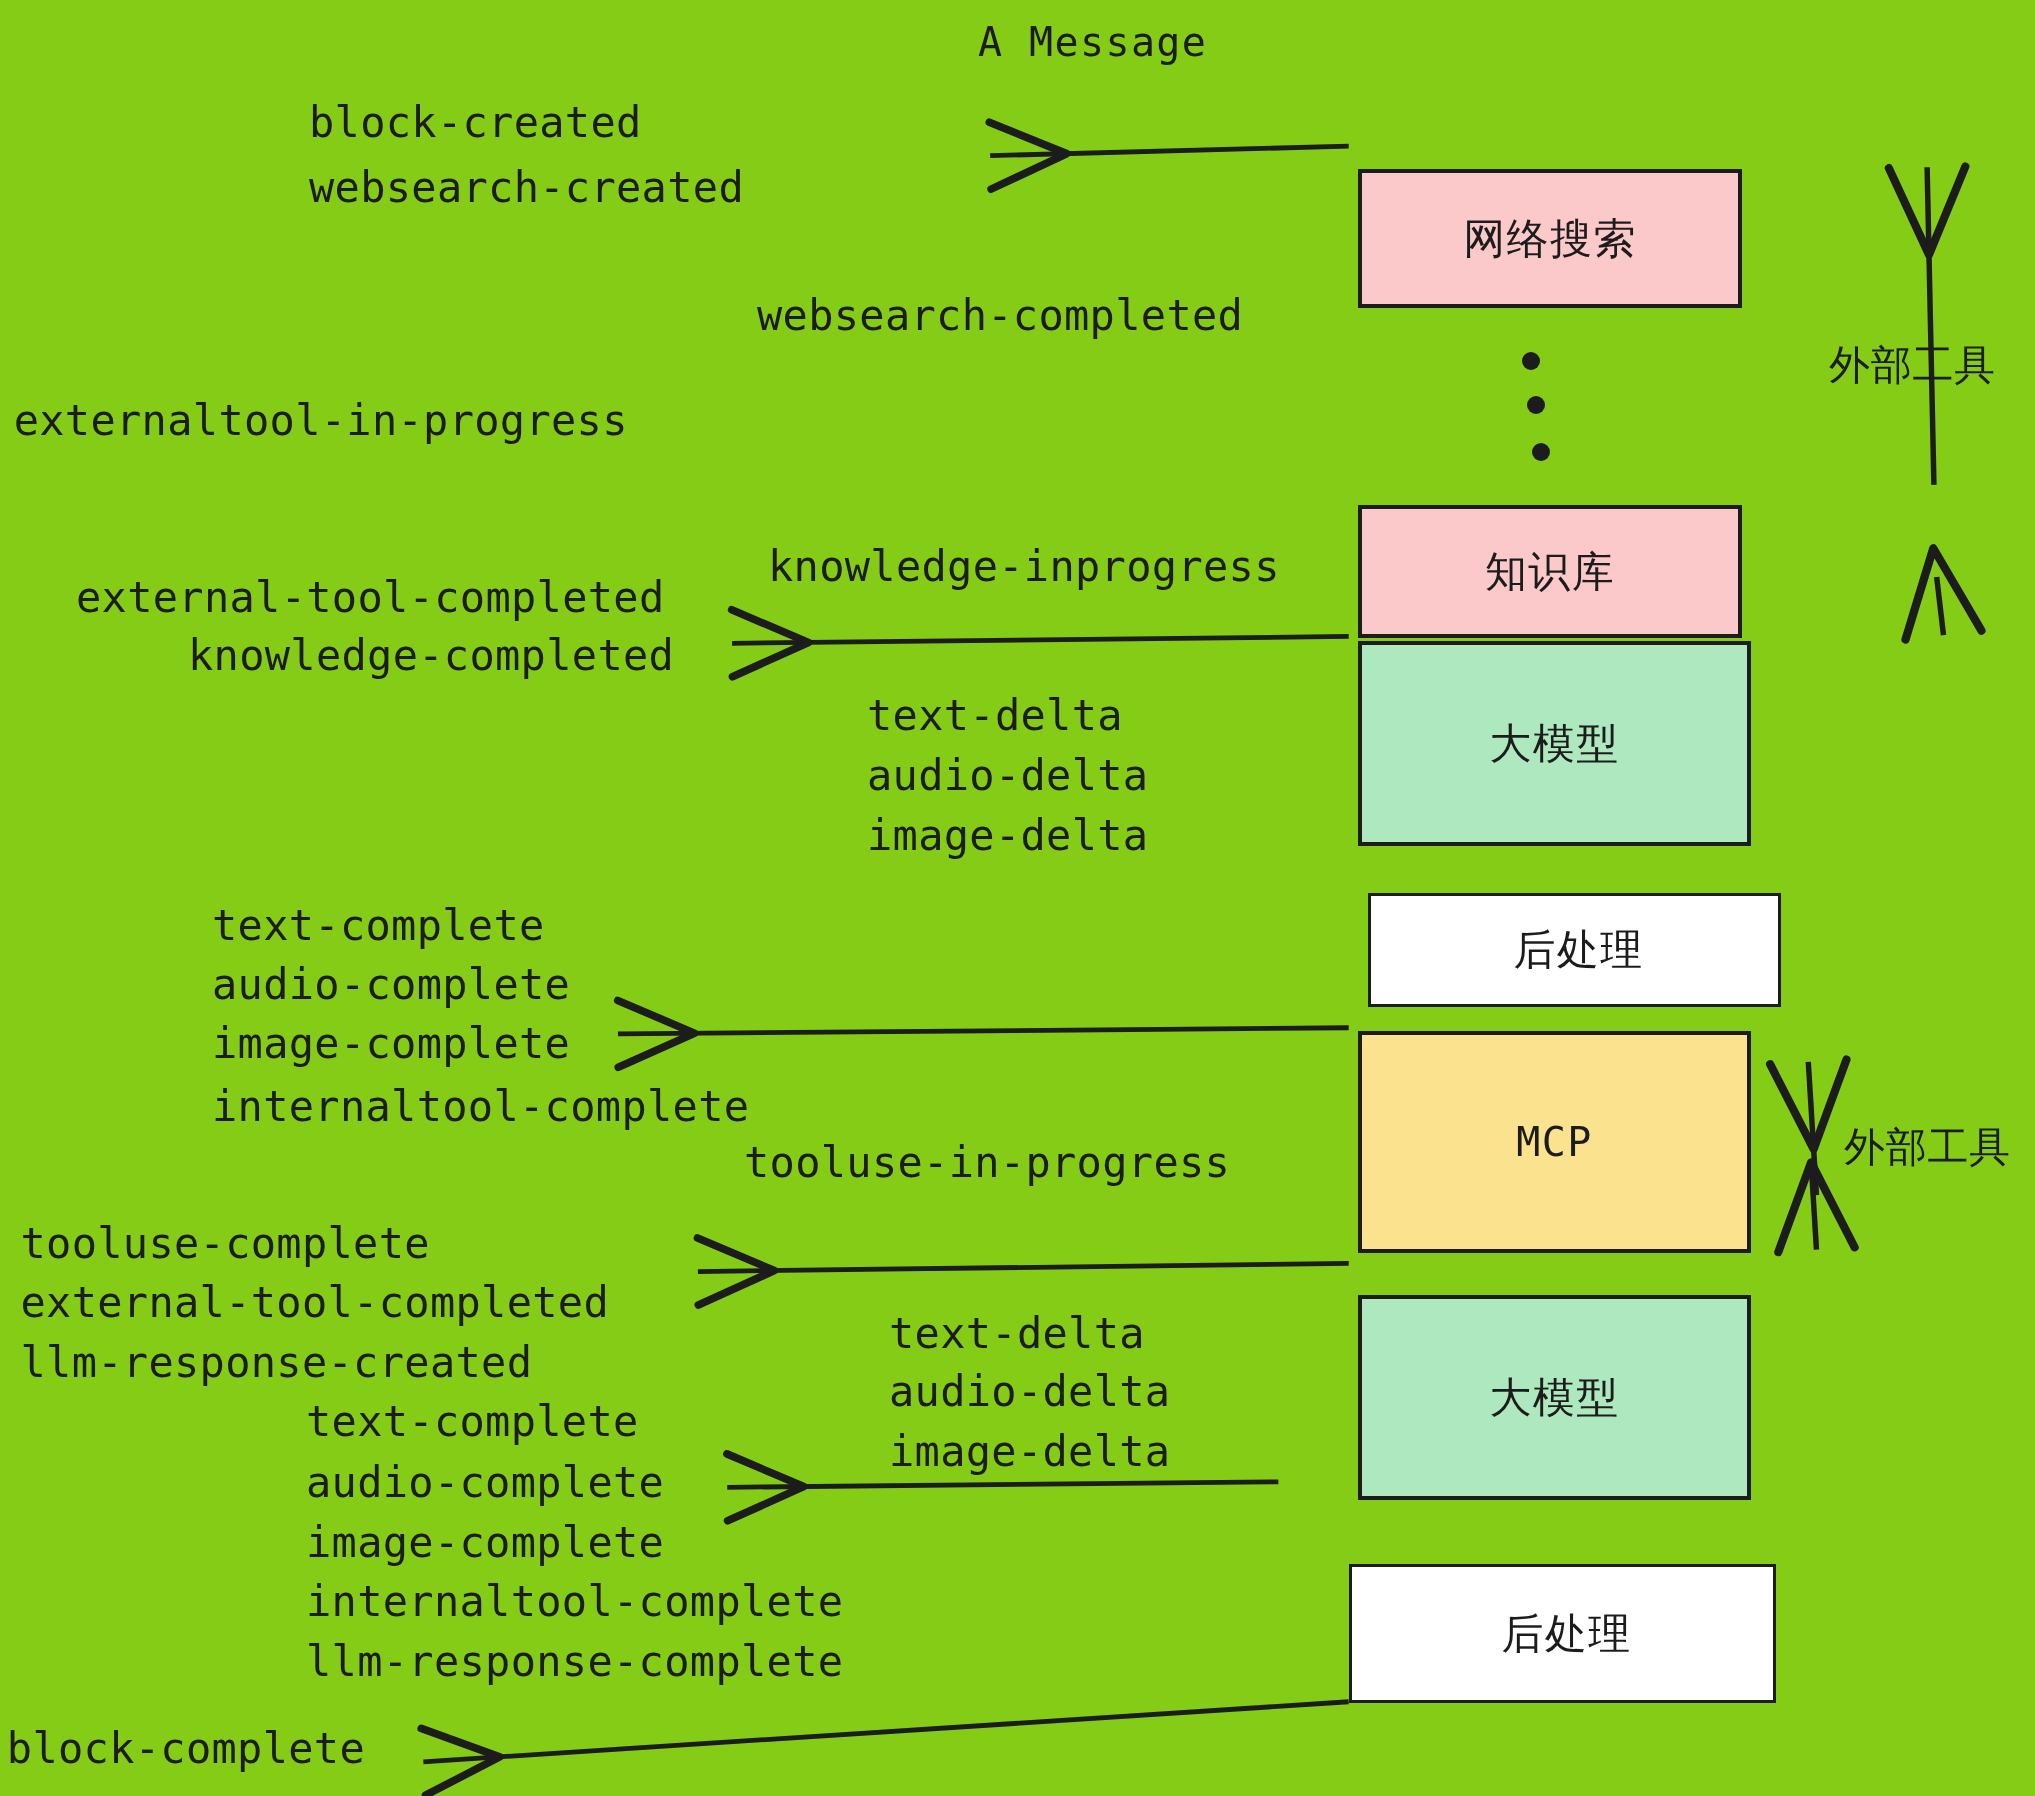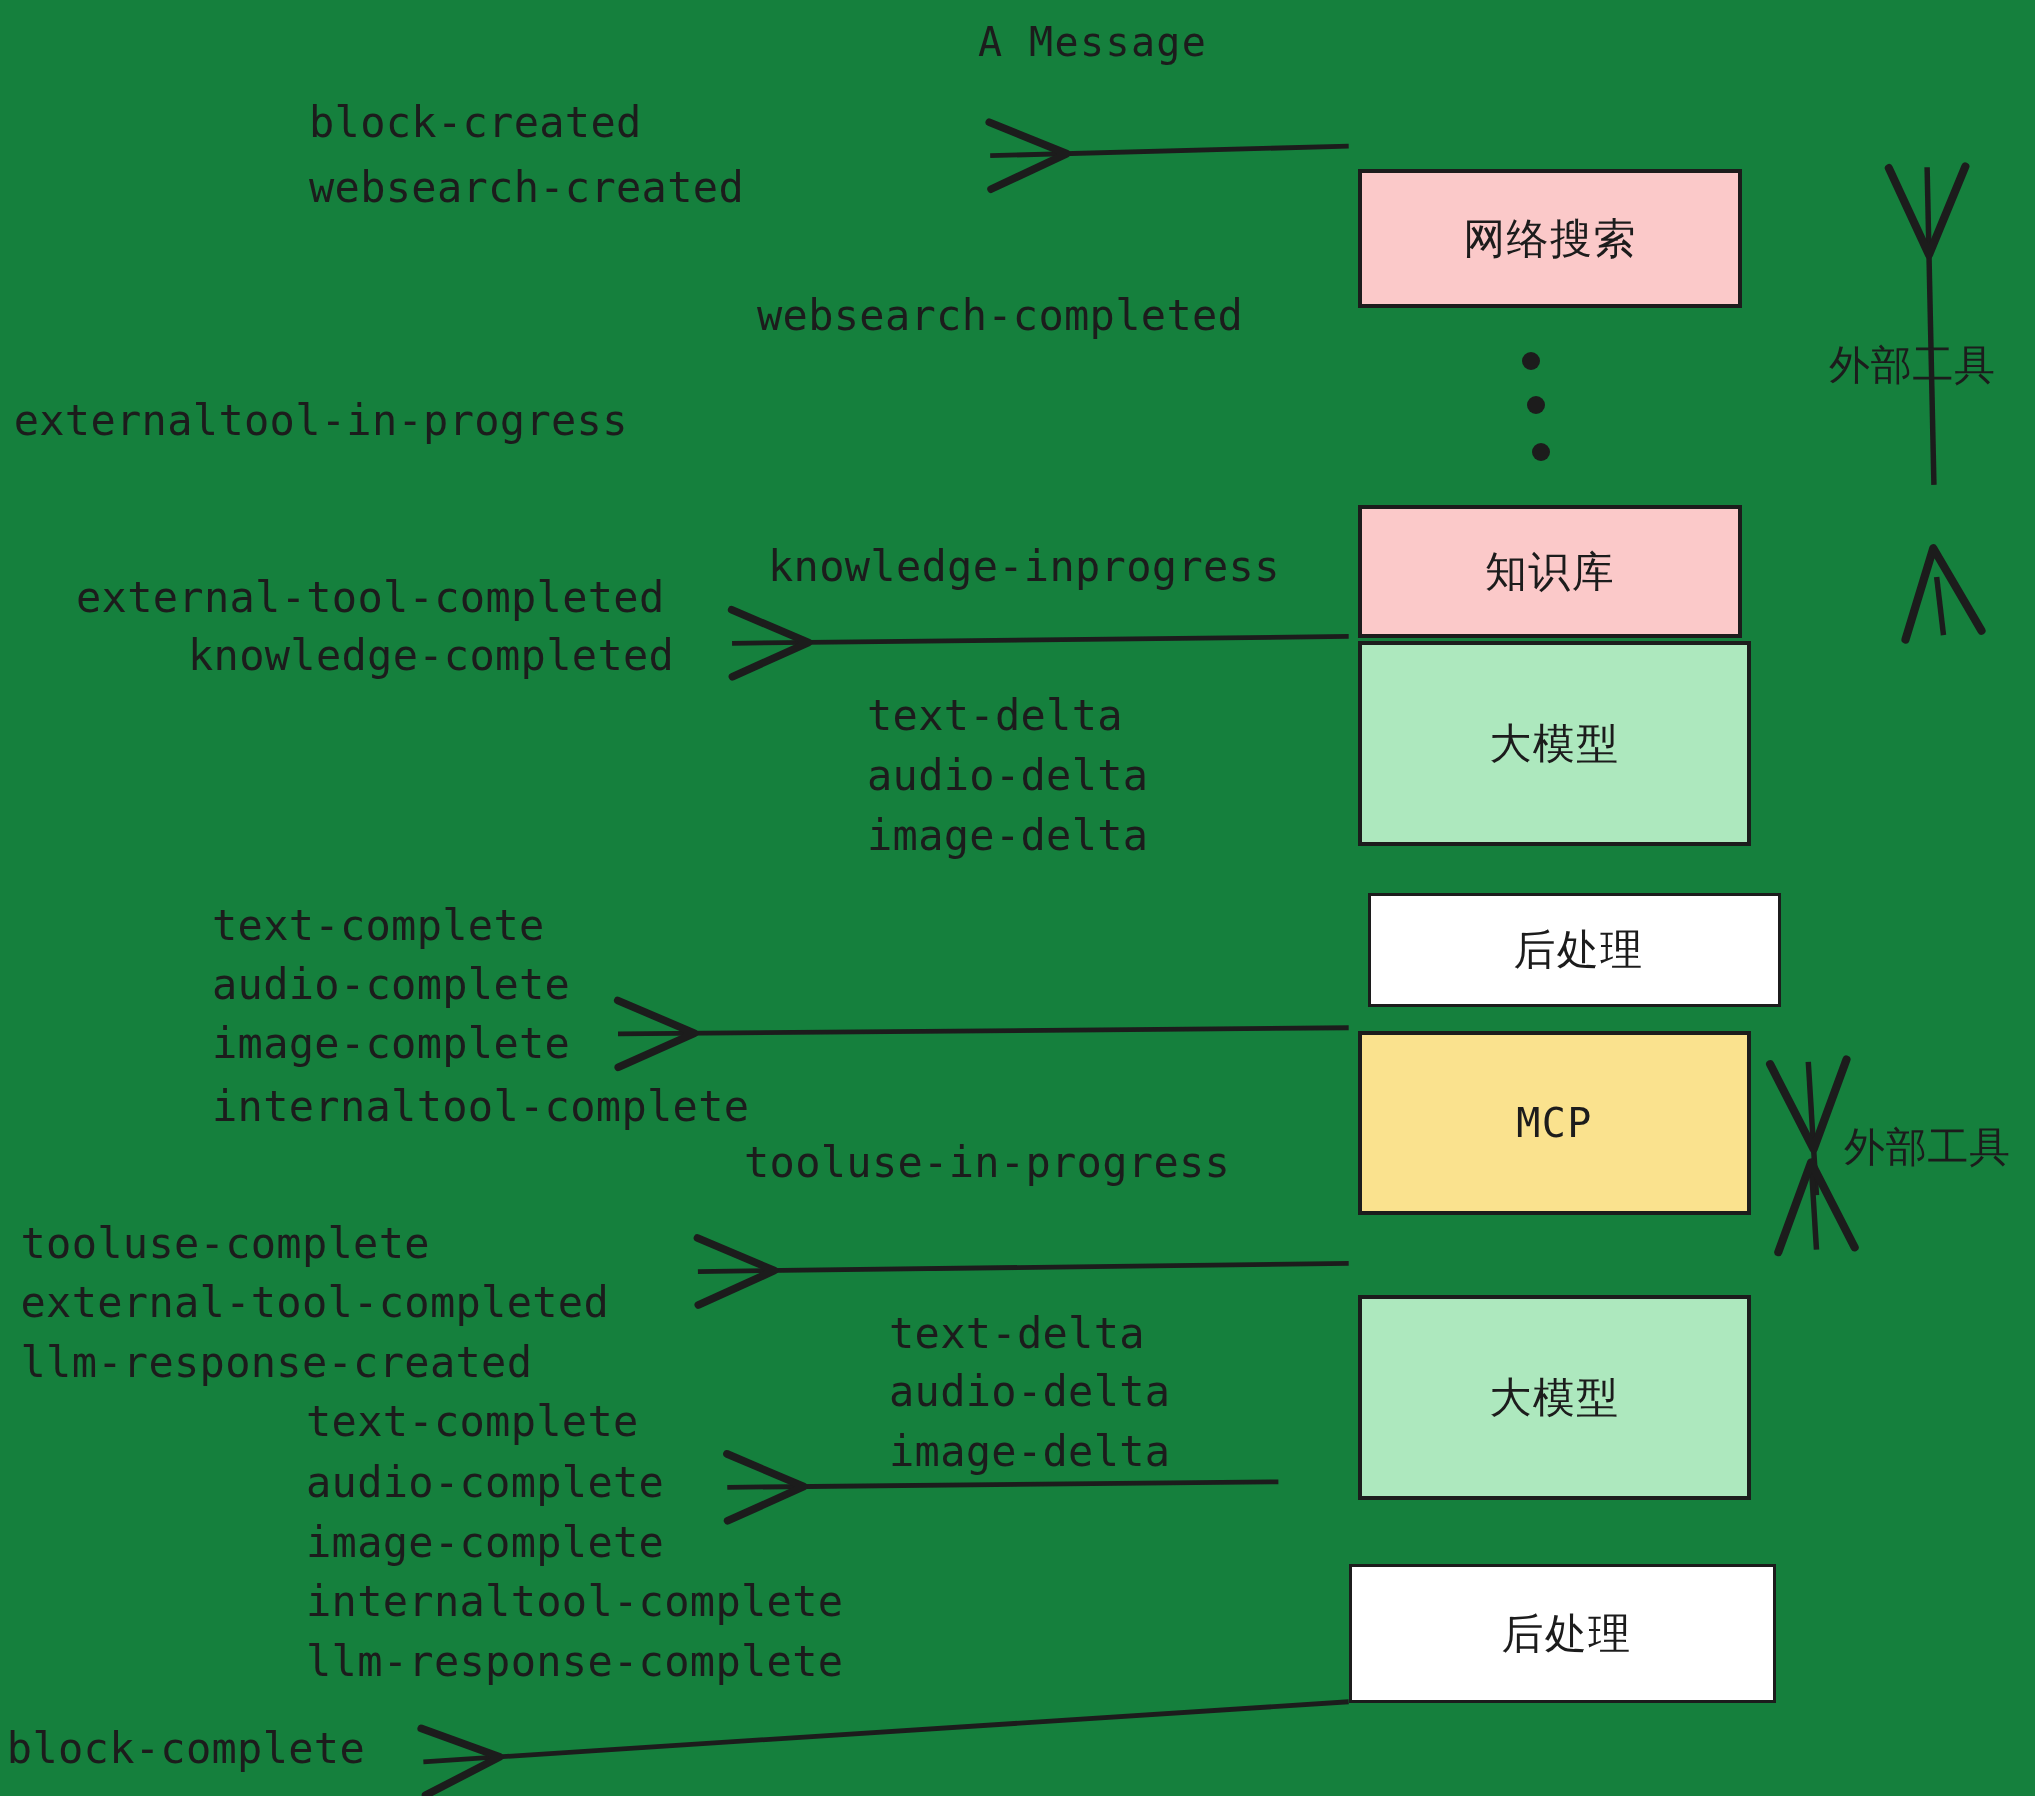--- a/index.html
+++ b/index.html
@@ -5,21 +5,21 @@
 <style>
   html, body {
     margin: 0;
     padding: 0;
     background: #ffffff;
   }
   #stage {
     position: relative;
     width: 2035px;
     height: 1796px;
-    background: #15803d;
+    background: #84cc16;
     overflow: hidden;
     font-family: "DejaVu Sans Mono", "Liberation Mono", monospace;
   }
   
   .lbl {
     position: absolute;
     white-space: nowrap;
     color: #1c1c1c;
     font-family: "DejaVu Sans Mono", "Liberation Mono", monospace;
     font-size: 42px;
@@ -130,21 +130,21 @@
   </div>
 
   <div class="box" style="left:1358px; top:641px; width:393px; height:205px; background:#ade8be;">
     <span class="box-text">大模型</span>
   </div>
 
   <div class="box thin" style="left:1368px; top:893px; width:413px; height:114px; background:#ffffff;">
     <span class="box-text">后处理</span>
   </div>
 
-  <div class="box mono" style="left:1358px; top:1031px; width:393px; height:184px; background:#fae28e;">
+  <div class="box mono" style="left:1358px; top:1031px; width:393px; height:222px; background:#fae28e;">
     <span class="box-text">MCP</span>
   </div>
 
   <div class="box" style="left:1358px; top:1295px; width:393px; height:205px; background:#ade8be;">
     <span class="box-text">大模型</span>
   </div>
 
   <div class="box thin" style="left:1349px; top:1564px; width:427px; height:139px; background:#ffffff;">
     <span class="box-text">后处理</span>
   </div>

